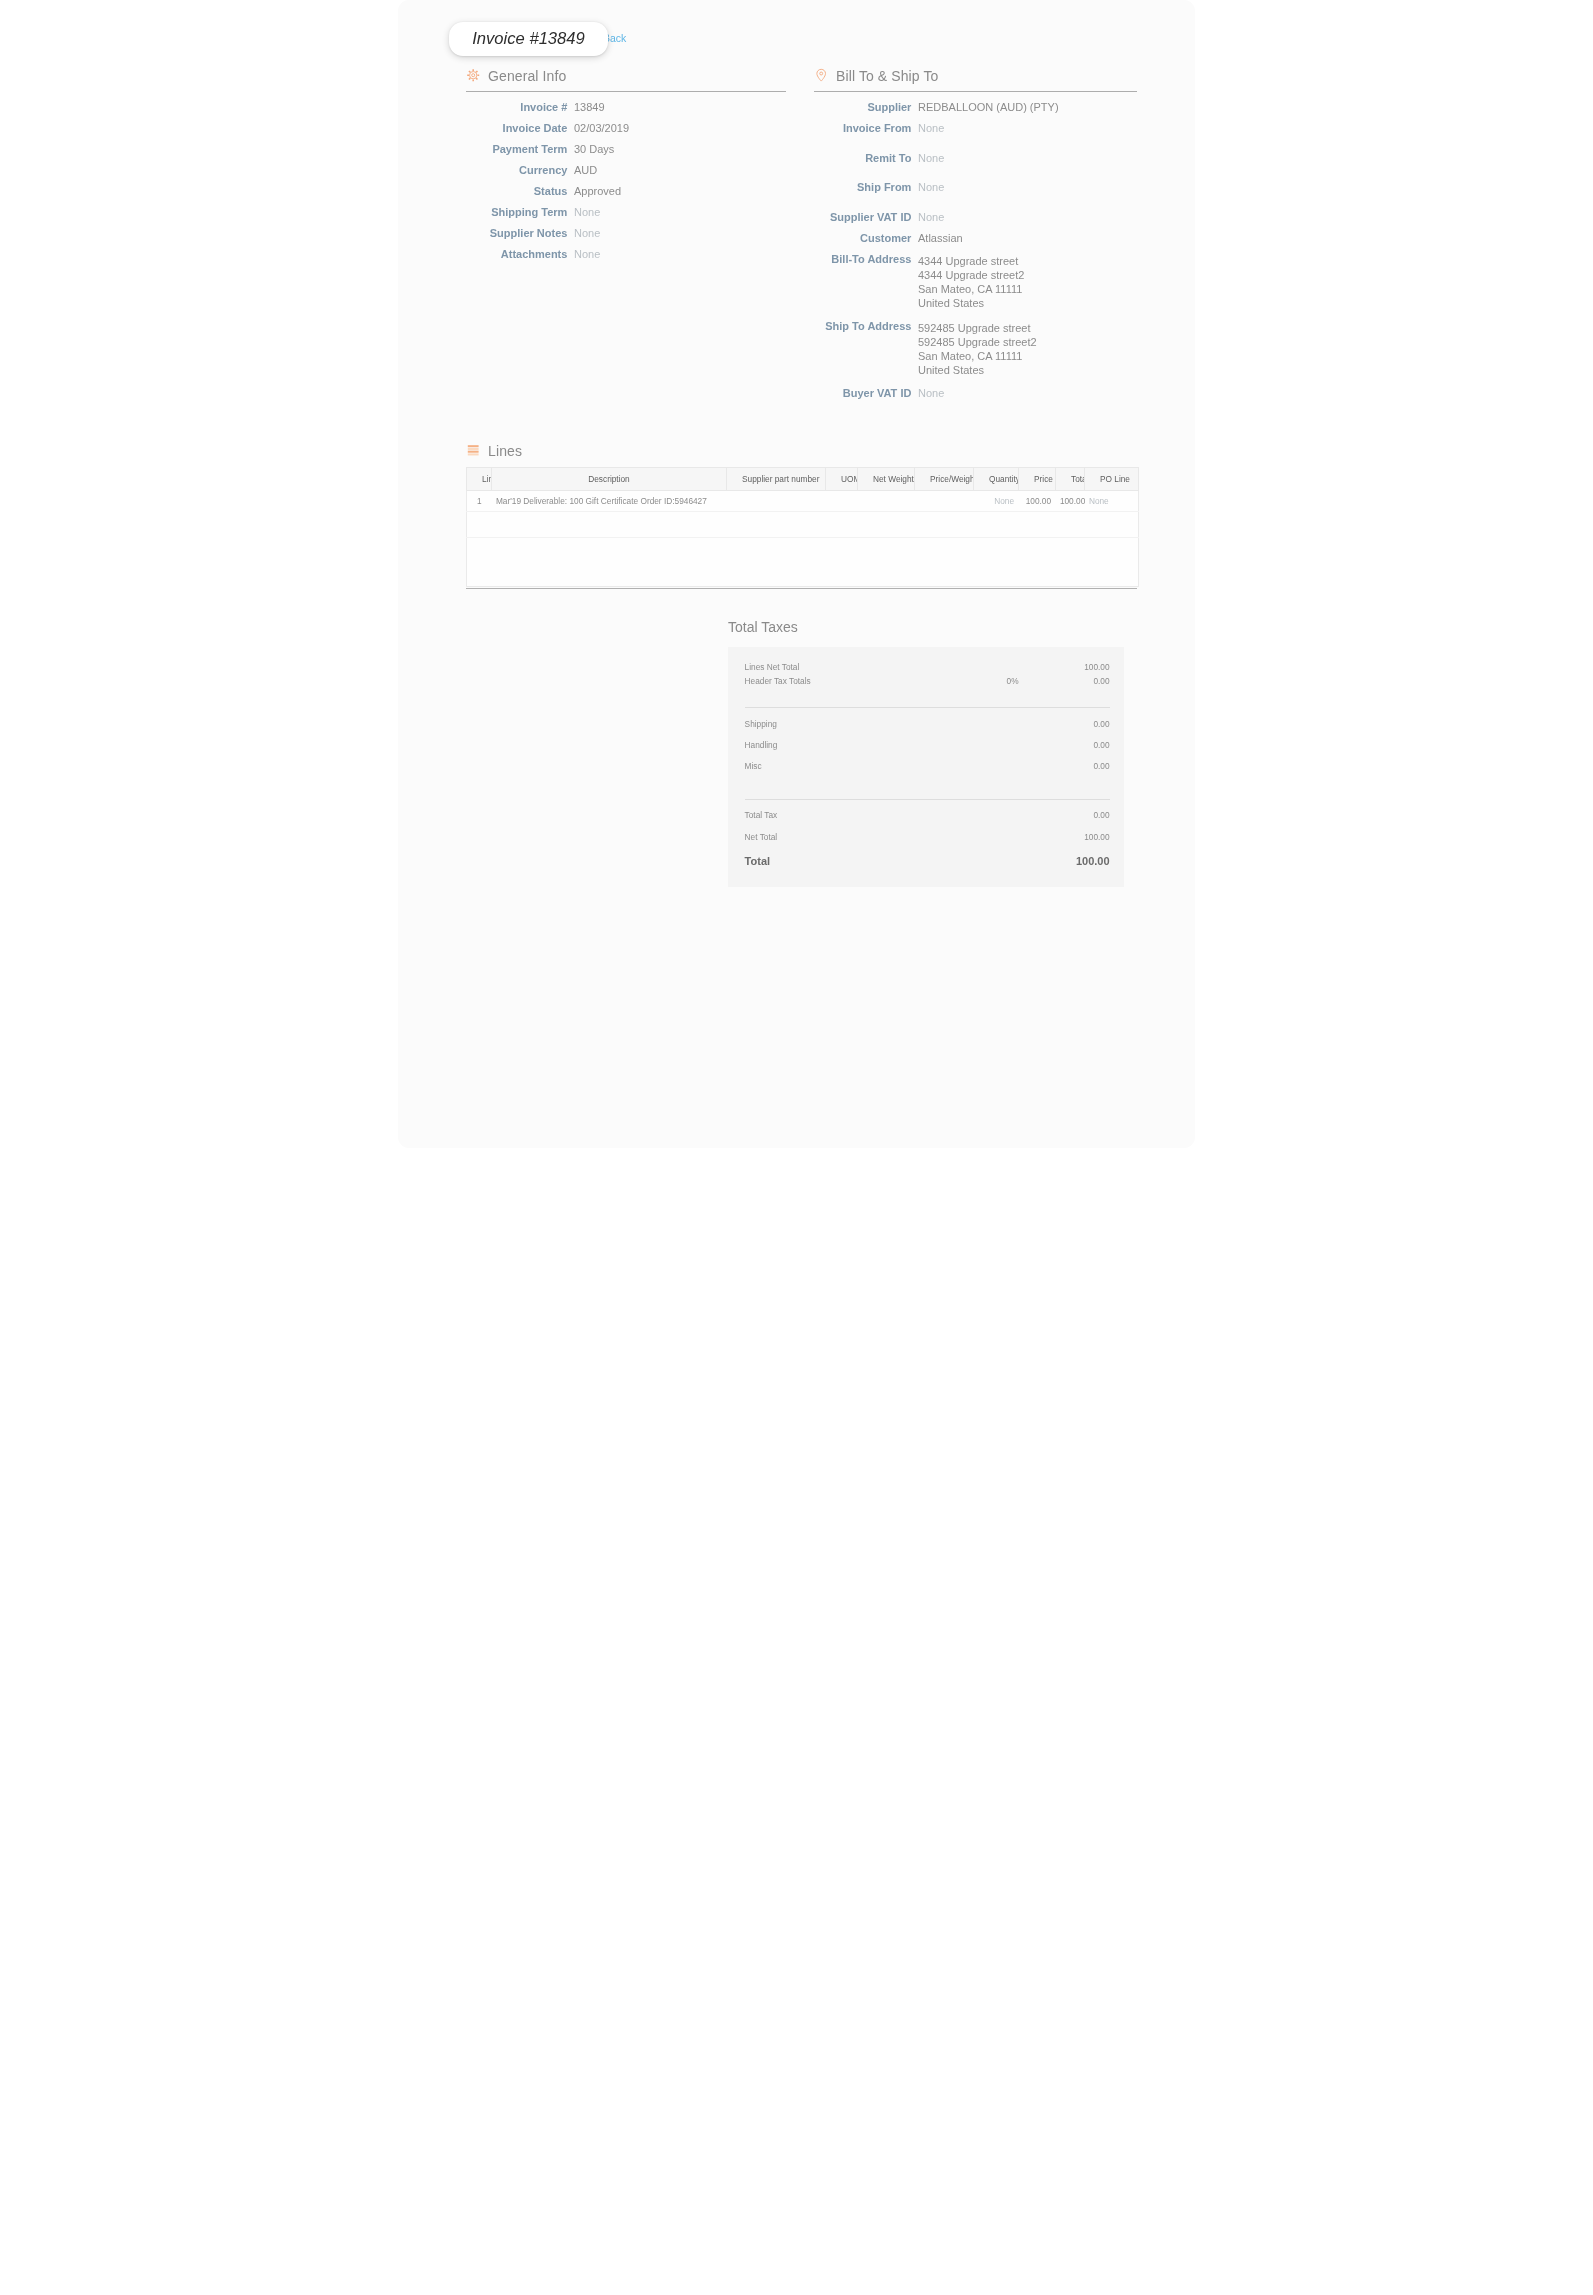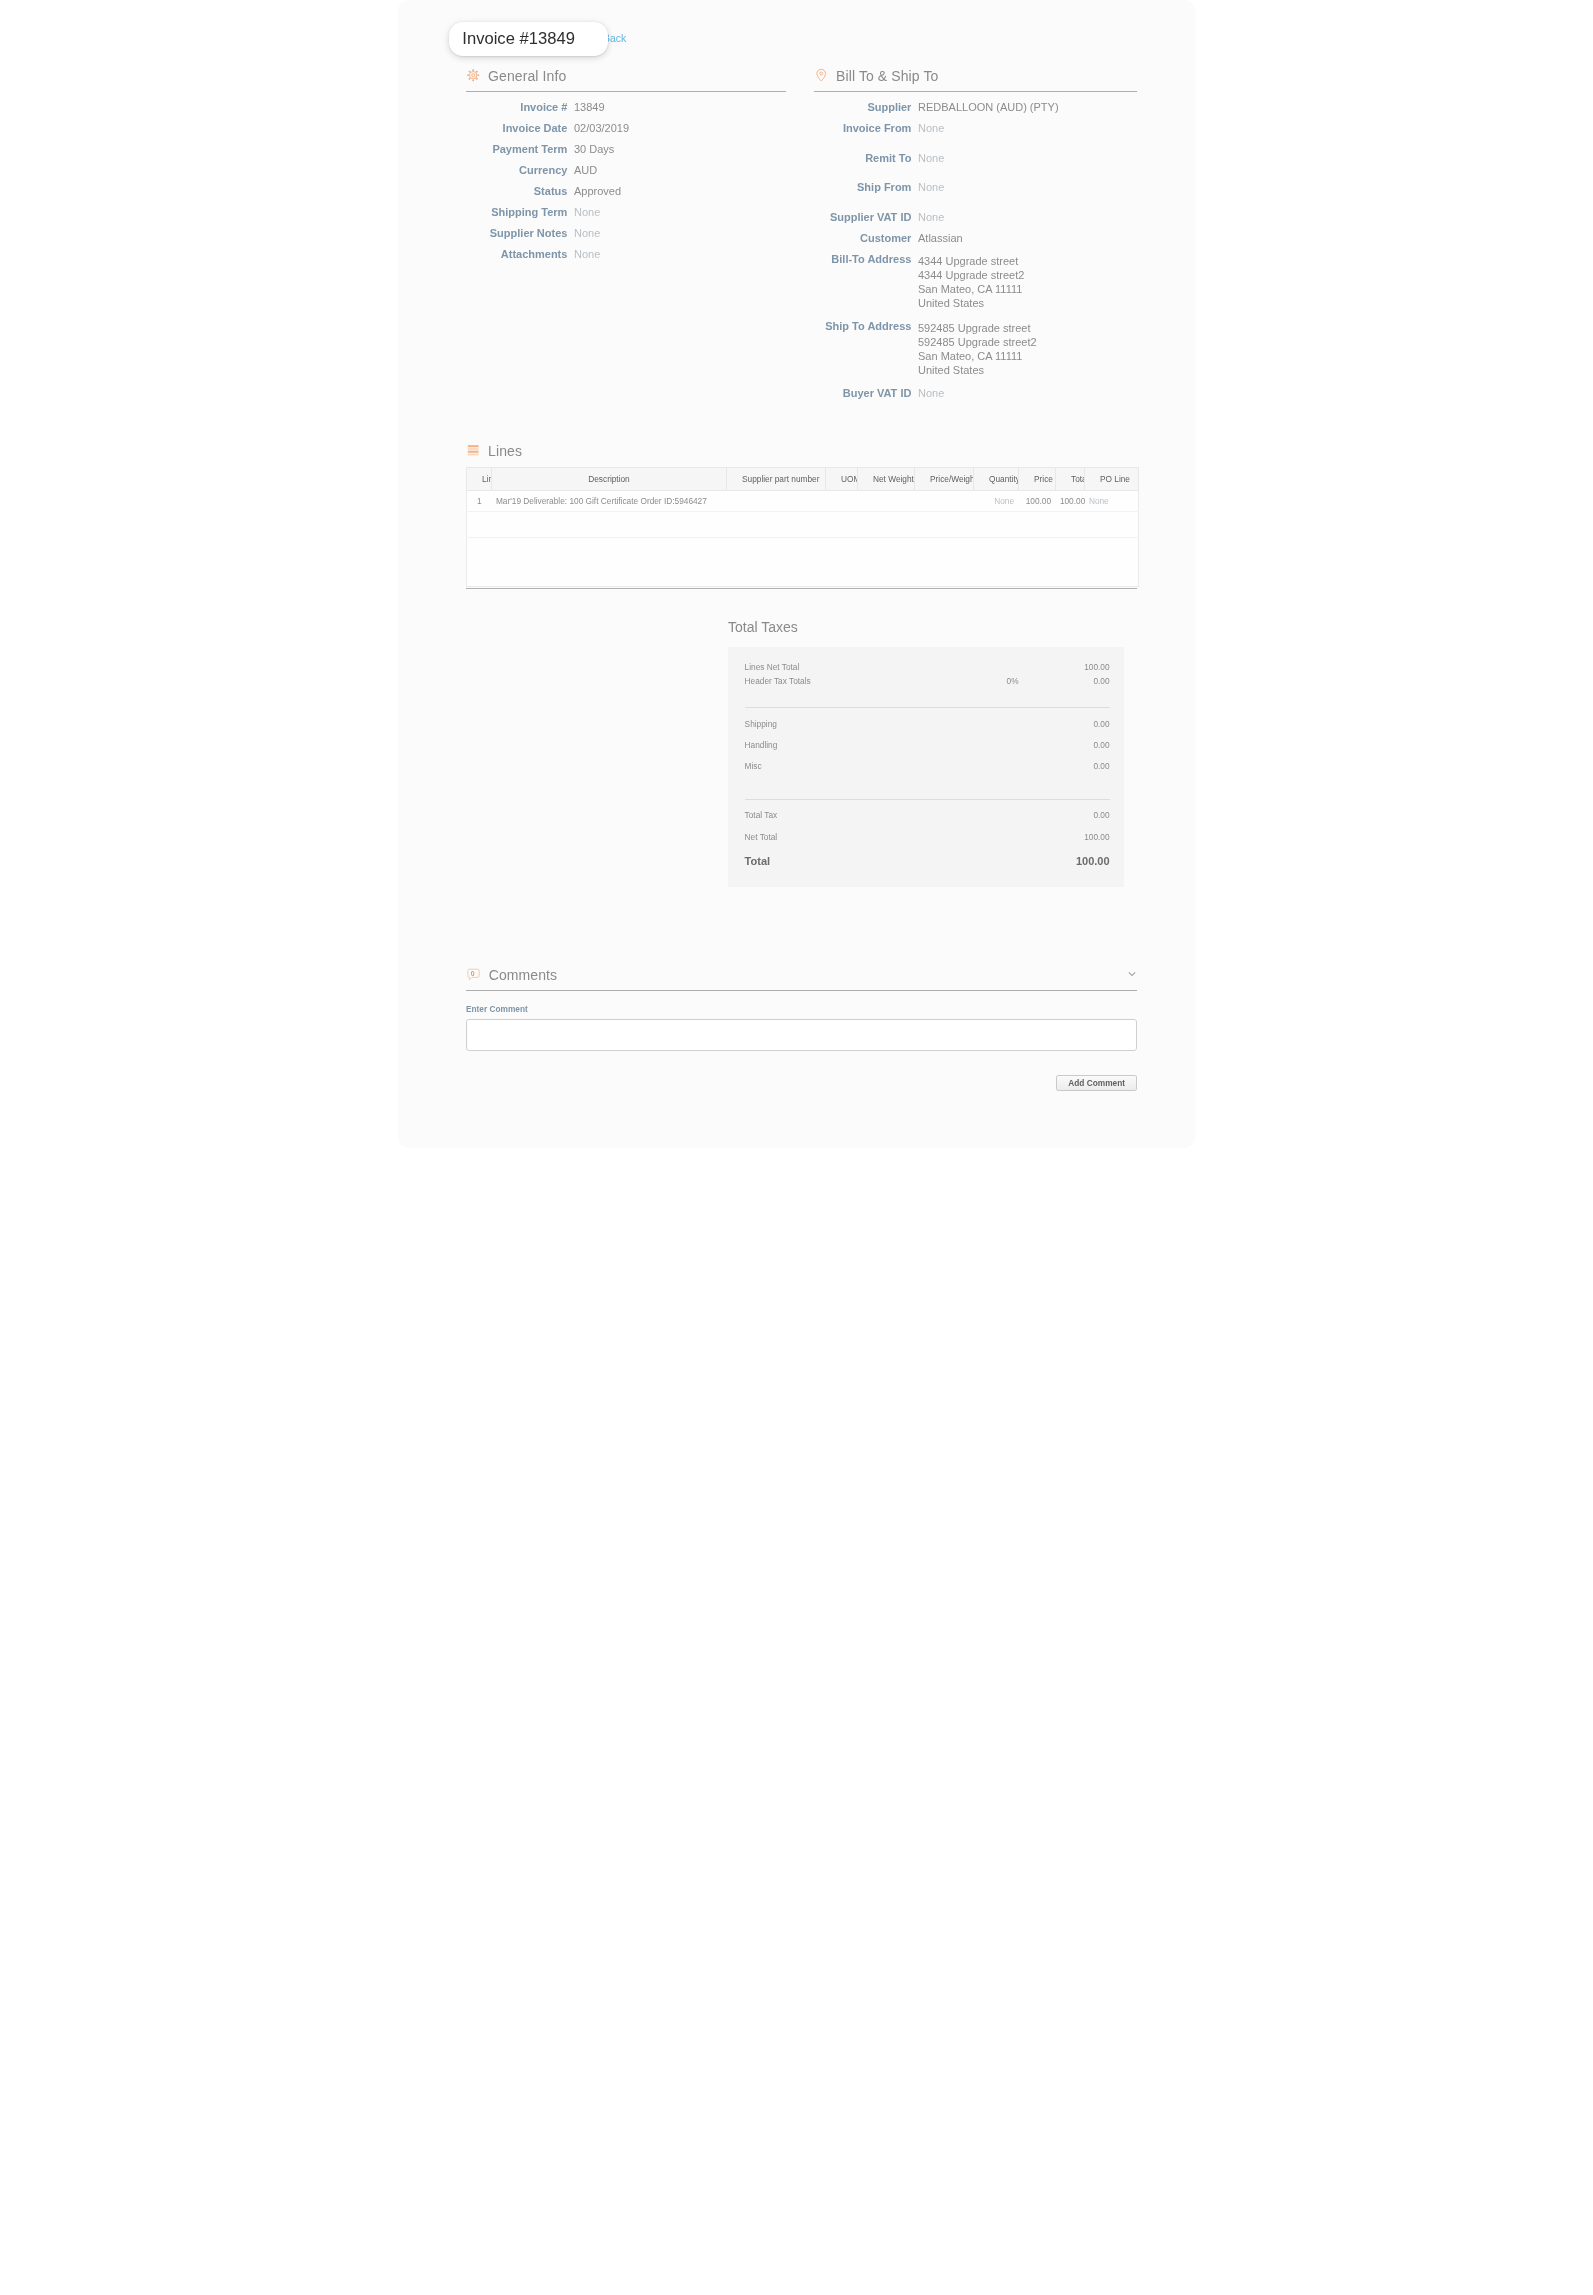--- a/index.html
+++ b/index.html
@@ -3,22 +3,22 @@
 <meta charset="utf-8">
 <style>
   html,body{margin:0;padding:0;background:#ffffff;}
   body{font-family:"Liberation Sans","DejaVu Sans",sans-serif;}
   .page{position:relative;width:797px;height:1148px;margin:0 auto;background:#fbfbfb;
         border-radius:11px;overflow:hidden;}
 
   
   .title-card{position:absolute;left:51px;top:21.6px;z-index:5;background:#fff;border-radius:14px;
       box-shadow:0 1.7px 7.7px rgba(0,0,0,.16),0 0.6px 1.7px rgba(0,0,0,.08);
-      min-width:159px;box-sizing:border-box;padding:7.2px 13.3px;display:flex;align-items:center;
-      font-size:16.6px;color:#2e2e2e;white-space:nowrap;}
+      min-width:159px;box-sizing:border-box;padding:7.2px 13.3px;display:flex;align-items:center;justify-content:center;
+      font-size:16.6px;color:#2e2e2e;white-space:nowrap;font-style:italic;}
   .back-link{position:absolute;left:205px;top:32px;z-index:1;font-size:10.5px;color:#5fb6e6;text-decoration:none;}
 
   .content{padding:68px 58px 0 68px;}
 
   
   .sec-head{display:flex;align-items:center;gap:7.7px;height:16.6px;}
   .sec-head h2{margin:0;font-size:14px;font-weight:400;color:#8a8a8a;letter-spacing:0.1px;}
   .sec-rule{border:none;border-top:1.1px solid #adadad;margin:6.6px 0 0;}
   .icon{flex:0 0 auto;display:inline-block;}
 
@@ -312,40 +312,17 @@
           <span class="amt">100.00</span>
         </div>
         <div class="tt-row tt-total">
           <span>Total</span>
           <span class="mid"></span>
           <span class="amt">100.00</span>
         </div>
       </div>
     </section>
 
-    <section class="section-comments">
-      <div class="sec-head">
-        <span class="icon">
-          <svg width="15" height="15" viewBox="0 0 24 24" fill="none">
-            <path d="M5 3.5 h14 a2 2 0 0 1 2 2 v9 a2 2 0 0 1 -2 2 h-9.5 L5.5 20.5 V16.5 H5 a2 2 0 0 1 -2 -2 v-9 a2 2 0 0 1 2 -2 z" stroke="#f6c4a0" stroke-width="1.4"></path>
-            <text x="10.5" y="13.8" text-anchor="middle" font-size="11" font-weight="bold" fill="#ef9255" font-family="Liberation Sans, sans-serif">0</text>
-          </svg>
-        </span>
-        <h2>Comments</h2>
-        <span class="chev icon">
-          <svg width="10" height="10" viewBox="0 0 16 16" fill="none" stroke="#9b9b9b" stroke-width="1.7">
-            <polyline points="3,5.5 8,10.5 13,5.5"></polyline>
-          </svg>
-        </span>
-      </div>
-      <hr class="sec-rule">
-
-      <div class="enter-label">Enter Comment</div>
-      <textarea class="comment-box" aria-label="Enter Comment" style=""></textarea>
-      <div class="btn-row">
-        <button class="btn">Add Comment</button>
-      </div>
-    </section>
 
 
   </div>
 </div>
 
 
 </body></html>

